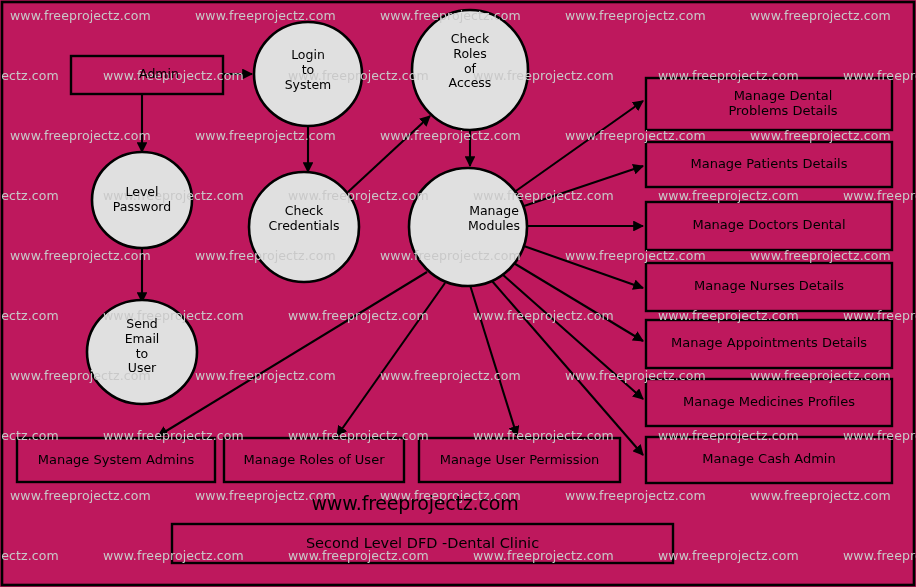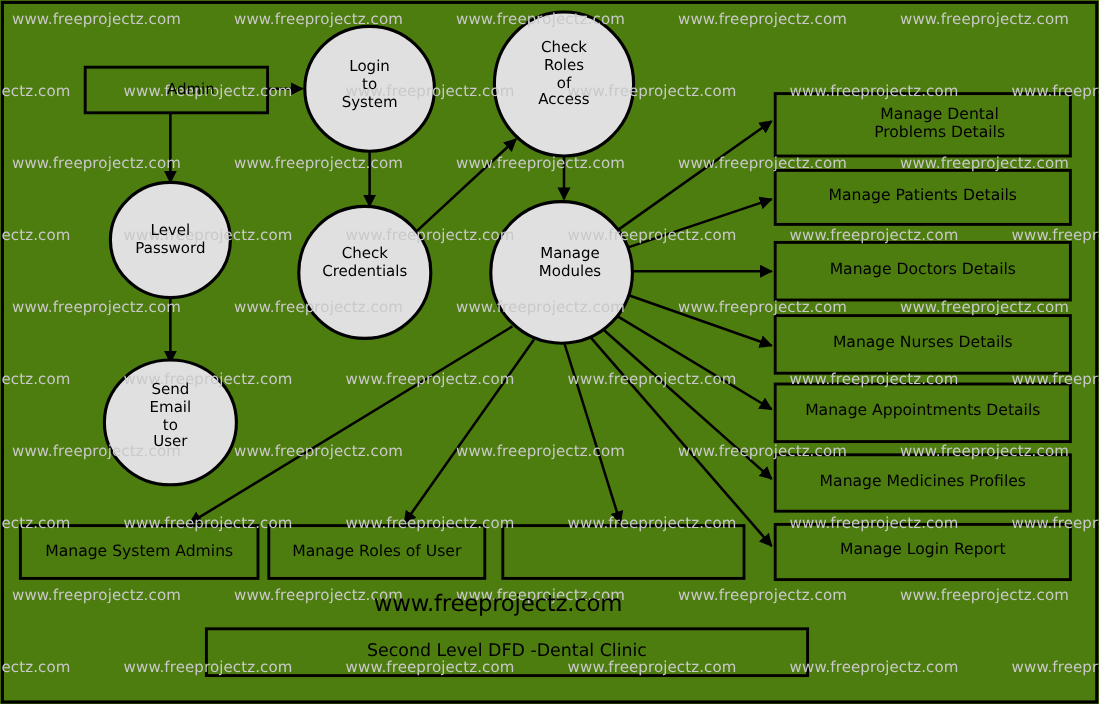--- a/index.html
+++ b/index.html
@@ -8,21 +8,21 @@
     padding: 0;
     background: #ffffff;
   }
   body {
     font-family: "DejaVu Sans", "Liberation Sans", sans-serif;
   }
   #canvas {
     position: relative;
     width: 916px;
     height: 587px;
-    background: #4d7c0f;
+    background: #be185d;
     overflow: hidden;
   }
   #watermarks {
     position: absolute;
     left: 0; top: 0;
     width: 916px; height: 587px;
     pointer-events: none;
     z-index: 3;
   }
   .wm {
@@ -207,37 +207,38 @@
 Roles
 of
 Access</div>
 
   <div class="lbl lbl-circle" style="left:92px; top:185px; width:100px;">Level
 Password</div>
 
   <div class="lbl lbl-circle" style="left:249px; top:204px; width:110px;">Check
 Credentials</div>
 
-  <div class="lbl lbl-circle" style="left:409px; top:204px; width:132px;">Manage
+  <div class="lbl lbl-circle" style="left:428px; top:204px; width:132px;">Manage
 Modules</div>
 
   <div class="lbl lbl-circle" style="left:87px; top:317px; width:110px;">Send
 Email
 to
 User</div>
 
   <div class="lbl lbl-box" style="left:646px; top:88px; width:274px;">Manage Dental
 Problems Details</div>
   <div class="lbl lbl-box" style="left:646px; top:156px; width:246px;">Manage Patients Details</div>
-  <div class="lbl lbl-box" style="left:646px; top:217px; width:246px;">Manage Doctors Details</div>
+  <div class="lbl lbl-box" style="left:646px; top:217px; width:246px;">Manage Doctors Dental</div>
   <div class="lbl lbl-box" style="left:646px; top:278px; width:246px;">Manage Nurses Details</div>
   <div class="lbl lbl-box" style="left:646px; top:335px; width:246px;">Manage Appointments Details</div>
   <div class="lbl lbl-box" style="left:646px; top:394px; width:246px;">Manage Medicines Profiles</div>
-  <div class="lbl lbl-box" style="left:646px; top:451px; width:246px;">Manage Login Report</div>
+  <div class="lbl lbl-box" style="left:646px; top:451px; width:246px;">Manage Cash Admin</div>
 
   <div class="lbl lbl-box" style="left:224px; top:452px; width:180px;">Manage Roles of User</div>
   <div class="lbl lbl-box" style="left:17px; top:452px; width:198px;">Manage System Admins</div>
+  <div class="lbl lbl-box" style="left:419px; top:452px; width:201px;">Manage User Permission</div>
 
   <div class="lbl lbl-brand" style="left:235px; top:492px; width:360px;">www.freeprojectz.com</div>
 
   <div class="lbl lbl-title" style="left:172px; top:535px; width:501px;">Second Level DFD -Dental Clinic</div>
 
 </div>
 
 </body></html>

